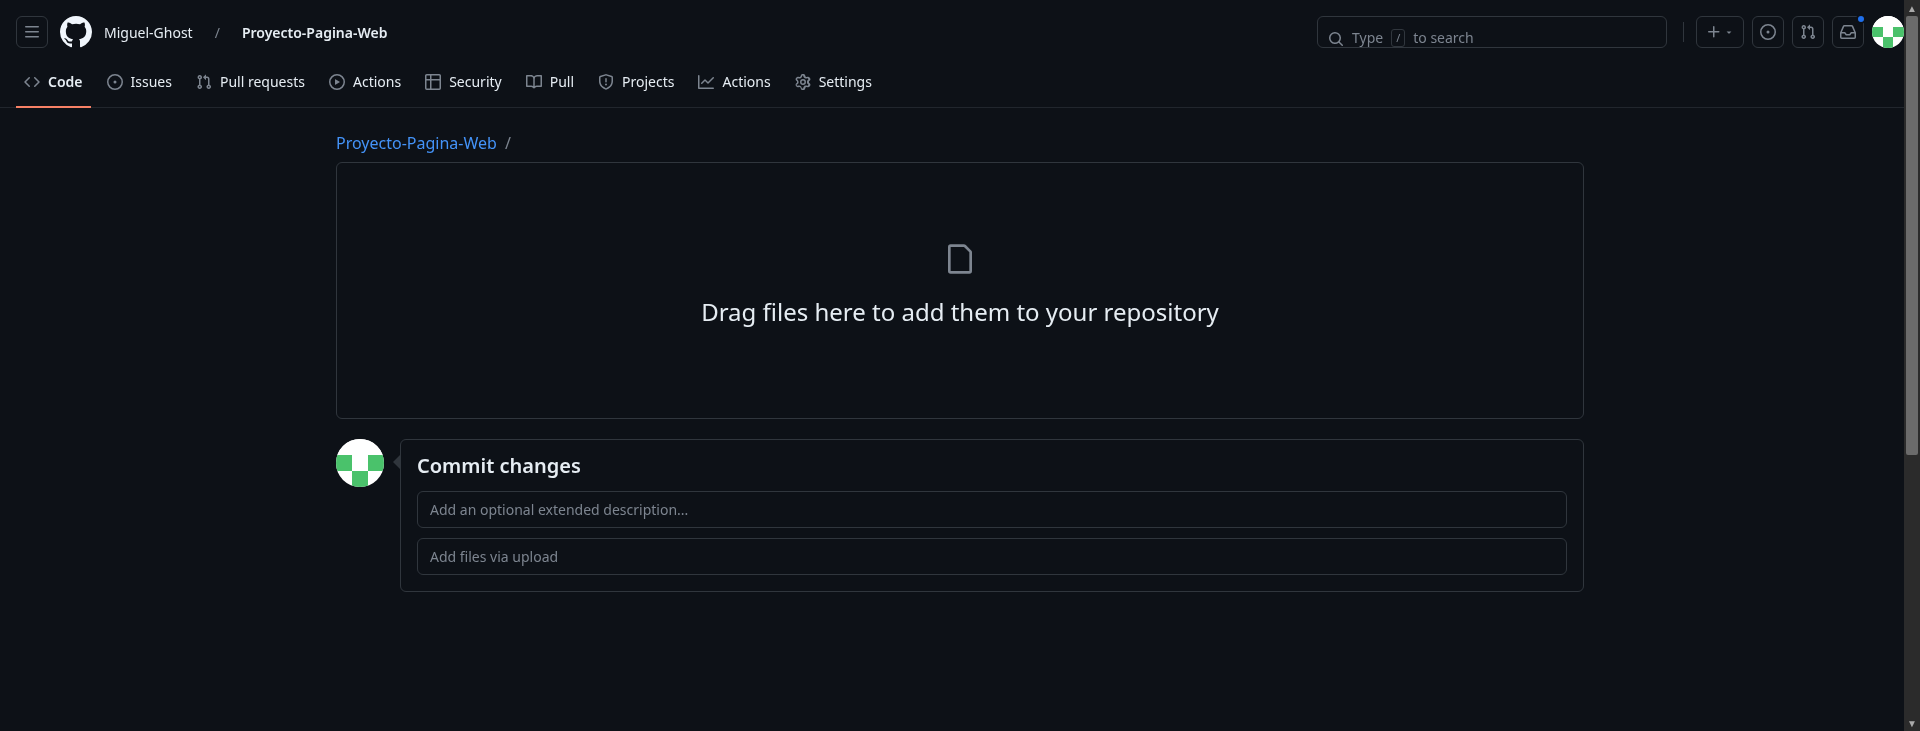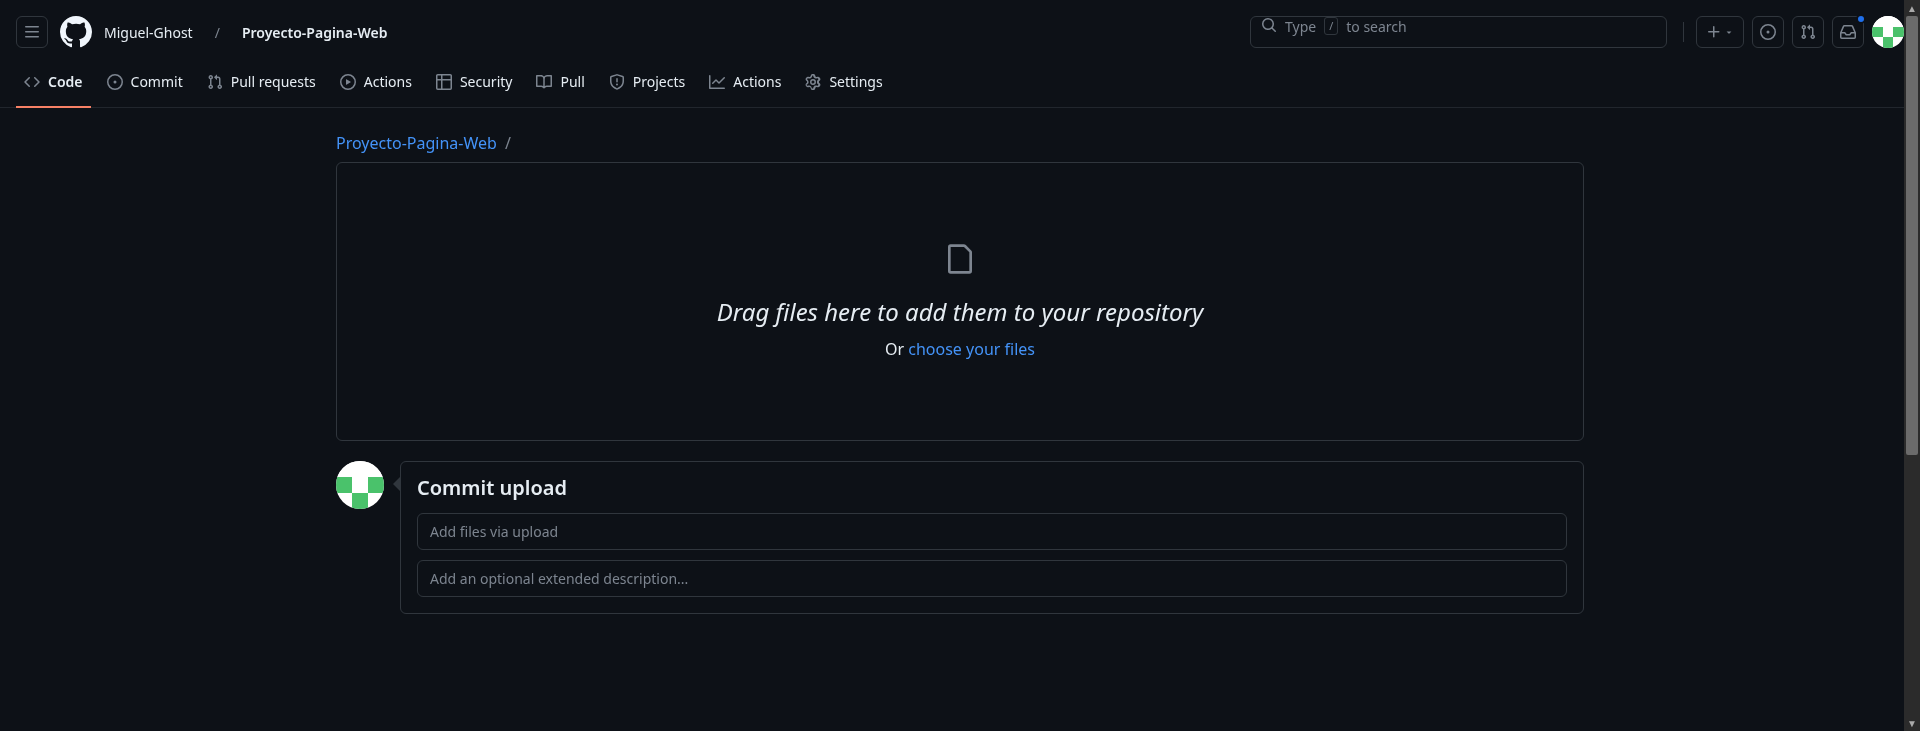--- a/index.html
+++ b/index.html
@@ -42,27 +42,27 @@
       display: flex;
       align-items: center;
       gap: 22px;
       font-size: 14px;
     }
     .breadcrumb-header a { color: #e6edf3; text-decoration: none; }
     .breadcrumb-header .sep { color: #7d8590; }
     .breadcrumb-header .repo { font-weight: 600; }
     .spacer { flex: 1; }
     .search-box {
-      width: 417px;
+      width: 350px;
       height: 32px;
       border: 1px solid #30363d;
       border-radius: 6px;
       background: transparent;
       display: flex;
-      align-items: flex-start;
+      align-items: flex-end;
       padding: 0 10px;
       gap: 8px;
       color: #7d8590;
       cursor: pointer;
     }
     .search-box .kbd {
       border: 1px solid #30363d;
       border-radius: 3px;
       padding: 0 4px;
       font-size: 11px;
@@ -155,21 +155,20 @@
       padding: 80px 20px;
       text-align: center;
     }
     .dropzone .file-icon { margin-bottom: 16px; }
     .dropzone .file-icon svg { fill: #7d8590; }
     .dropzone h2 {
       font-size: 24px;
       font-weight: 400;
       color: #e6edf3;
       margin-bottom: 10px;
-      font-style: italic;
     }
     .dropzone p { color: #e6edf3; font-size: 16px; }
     .dropzone p a { color: #4493f8; text-decoration: none; cursor: pointer; }
     .commit-section {
       display: flex;
       gap: 16px;
       margin-top: 20px;
       align-items: flex-start;
     }
     .commit-avatar {
@@ -332,21 +331,21 @@
     <svg width="16" height="16" viewBox="0 0 16 16">
         <path d="m11.28 3.22 4.25 4.25a.75.75 0 0 1 0 1.06l-4.25 4.25a.749.749 0 0 1-1.275-.326.749.749 0 0 1 .215-.734L13.94 8l-3.72-3.72a.749.749 0 0 1 .326-1.275.749.749 0 0 1 .734.215Zm-6.56 0a.751.751 0 0 1 1.042.018.751.751 0 0 1 .018 1.042L2.06 8l3.72 3.72a.749.749 0 0 1-.326 1.275.749.749 0 0 1-.734-.215L.47 8.53a.75.75 0 0 1 0-1.06Z"></path>
       </svg>
     <span>Code</span>
   </a>
   <a class="nav-tab">
     <svg width="16" height="16" viewBox="0 0 16 16">
         <path d="M8 9.5a1.5 1.5 0 1 0 0-3 1.5 1.5 0 0 0 0 3Z"></path>
         <path d="M8 0a8 8 0 1 1 0 16A8 8 0 0 1 8 0ZM1.5 8a6.5 6.5 0 1 0 13 0 6.5 6.5 0 0 0-13 0Z"></path>
       </svg>
-    <span>Commit</span>
+    <span>Issues</span>
   </a>
   <a class="nav-tab">
     <svg width="16" height="16" viewBox="0 0 16 16">
         <path d="M1.5 3.25a2.25 2.25 0 1 1 3 2.122v5.256a2.251 2.251 0 1 1-1.5 0V5.372A2.25 2.25 0 0 1 1.5 3.25Zm5.677-.177L9.573.677A.25.25 0 0 1 10 .854V2.5h1A2.5 2.5 0 0 1 13.5 5v5.628a2.251 2.251 0 1 1-1.5 0V5a1 1 0 0 0-1-1h-1v1.646a.25.25 0 0 1-.427.177L7.177 3.427a.25.25 0 0 1 0-.354ZM3.75 2.5a.75.75 0 1 0 0 1.5.75.75 0 0 0 0-1.5Zm0 9.5a.75.75 0 1 0 0 1.5.75.75 0 0 0 0-1.5Zm8.25.75a.75.75 0 1 0 1.5 0 .75.75 0 0 0-1.5 0Z"></path>
       </svg>
     <span>Pull requests</span>
   </a>
   <a class="nav-tab">
     <svg width="16" height="16" viewBox="0 0 16 16">
         <path d="M8 0a8 8 0 1 1 0 16A8 8 0 0 1 8 0ZM1.5 8a6.5 6.5 0 1 0 13 0 6.5 6.5 0 0 0-13 0Zm4.879-2.773 4.264 2.559a.25.25 0 0 1 0 .428l-4.264 2.559A.25.25 0 0 1 6 10.559V5.442a.25.25 0 0 1 .379-.215Z"></path>
@@ -391,44 +390,41 @@
     <span class="sep">/</span>
   </div>
 
   <div class="dropzone">
     <div class="file-icon">
       <svg width="32" height="32" viewBox="0 0 24 24">
           <path d="M3 3a2 2 0 0 1 2-2h9.982a2 2 0 0 1 1.414.586l4.018 4.018A2 2 0 0 1 21 7.018V21a2 2 0 0 1-2 2H5a2 2 0 0 1-2-2Zm2 0v18h14V7.018L14.982 3Z"></path>
         </svg>
     </div>
     <h2>Drag files here to add them to your repository</h2>
-    <p>
-      <span>Or </span><a>choose your files</a>
-    </p>
   </div>
 
   <div class="commit-section">
     <div class="commit-avatar">
       <div class="a-top"></div>
       <div class="a-mid">
           <div class="g"></div>
           <div></div>
           <div class="g"></div>
         </div>
       <div class="a-bot">
           <div></div>
           <div class="g"></div>
           <div></div>
         </div>
     </div>
     <div class="commit-box">
-      <h3>Commit upload</h3>
+      <h3>Commit changes</h3>
       <div class="commit-inputs">
+        <input type="text" placeholder="Add an optional extended description..." style="">
         <input type="text" placeholder="Add files via upload" style="">
-        <input type="text" placeholder="Add an optional extended description..." style="">
       </div>
     </div>
   </div>
 </div>
 
 <div class="scrollbar">
   <div class="arrow up">▲</div>
   <div class="thumb"></div>
   <div class="arrow down">▼</div>
 </div>

